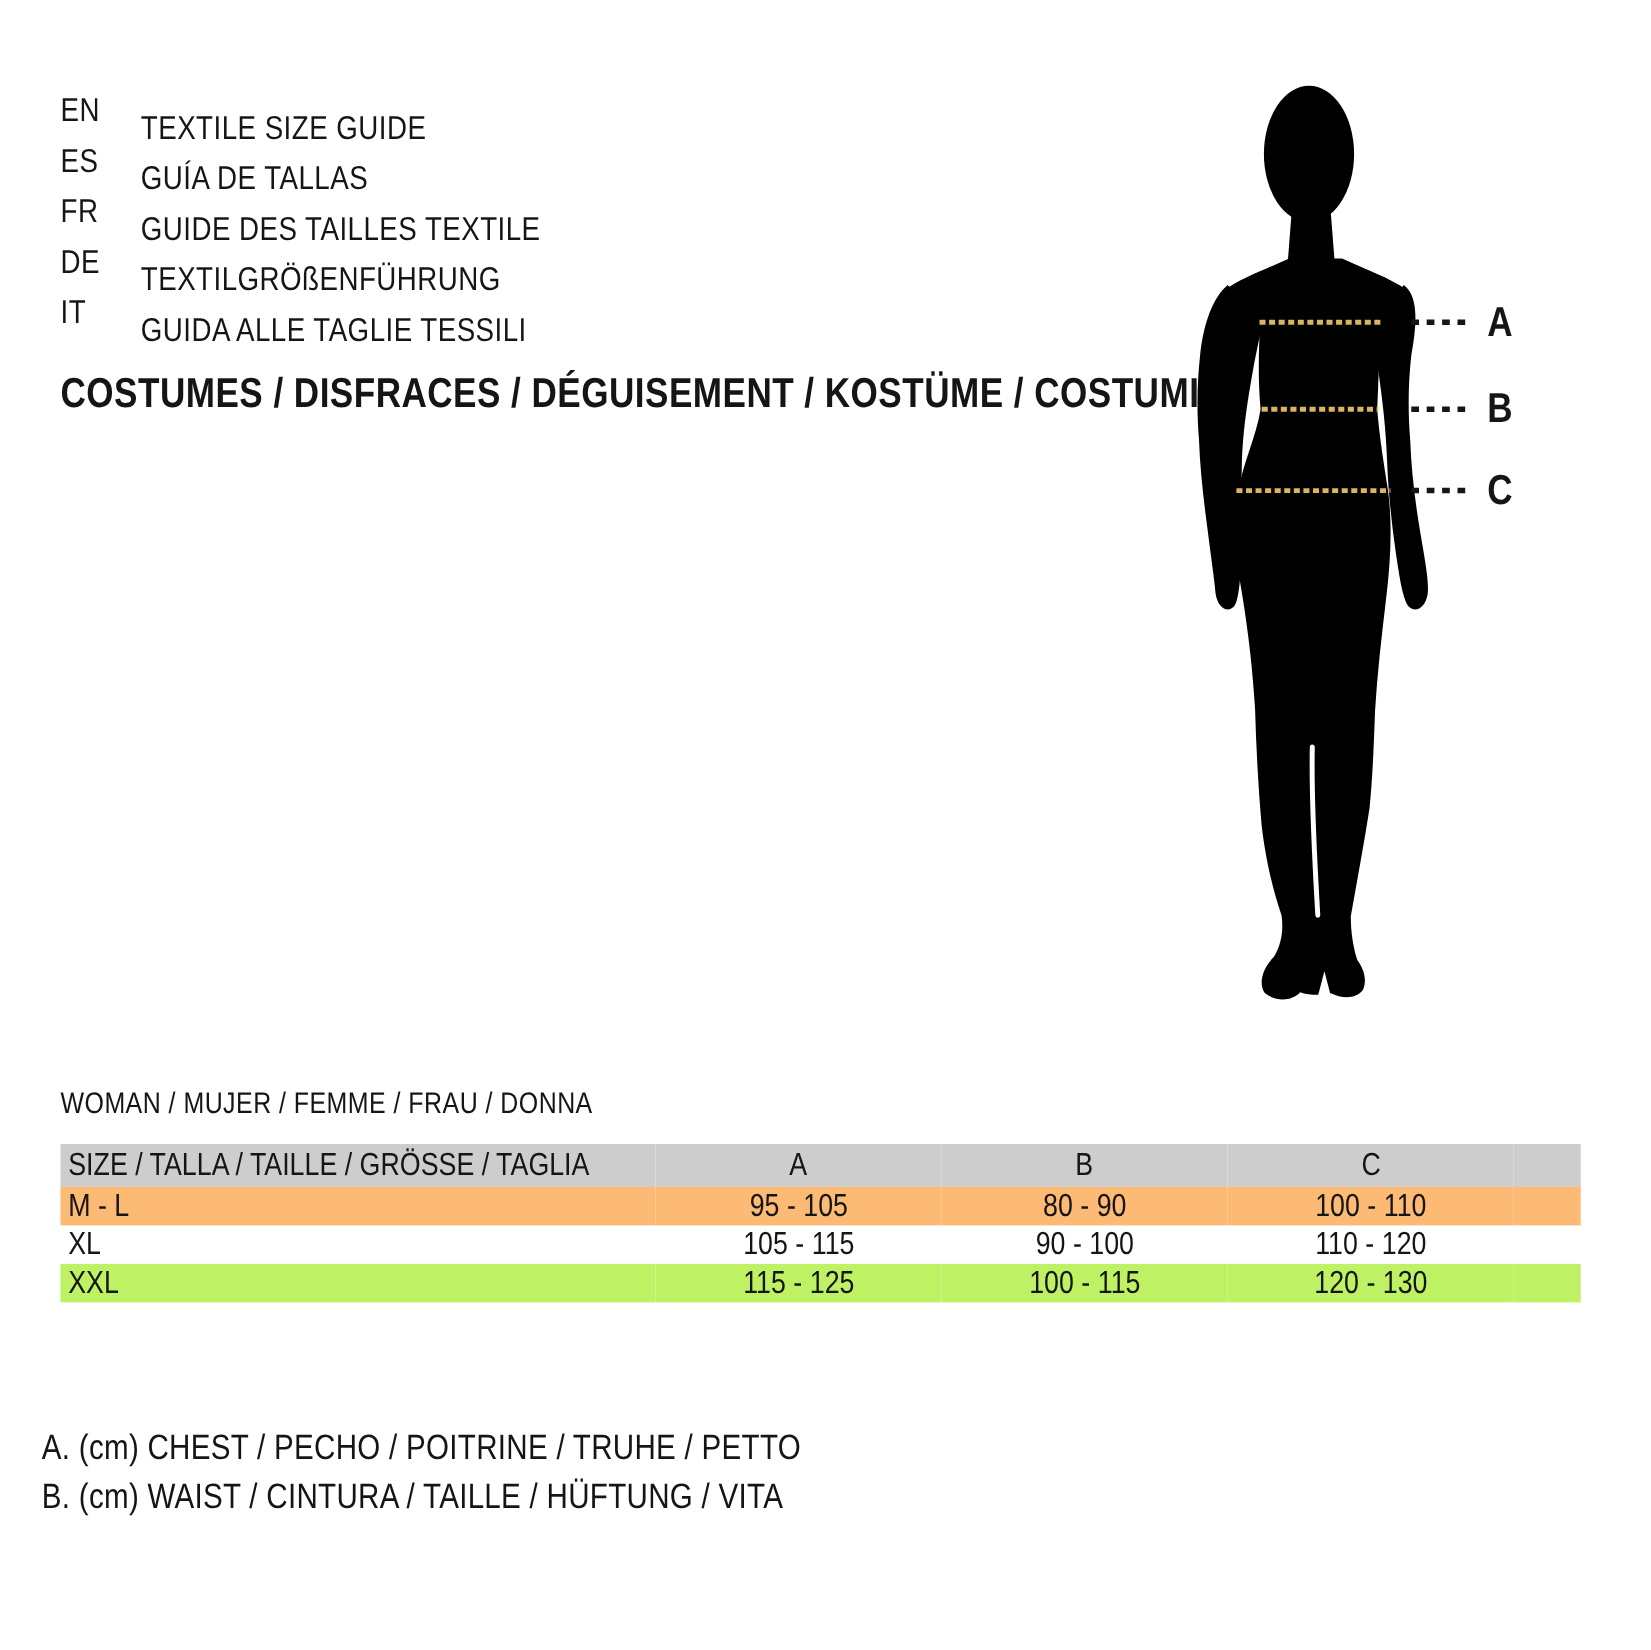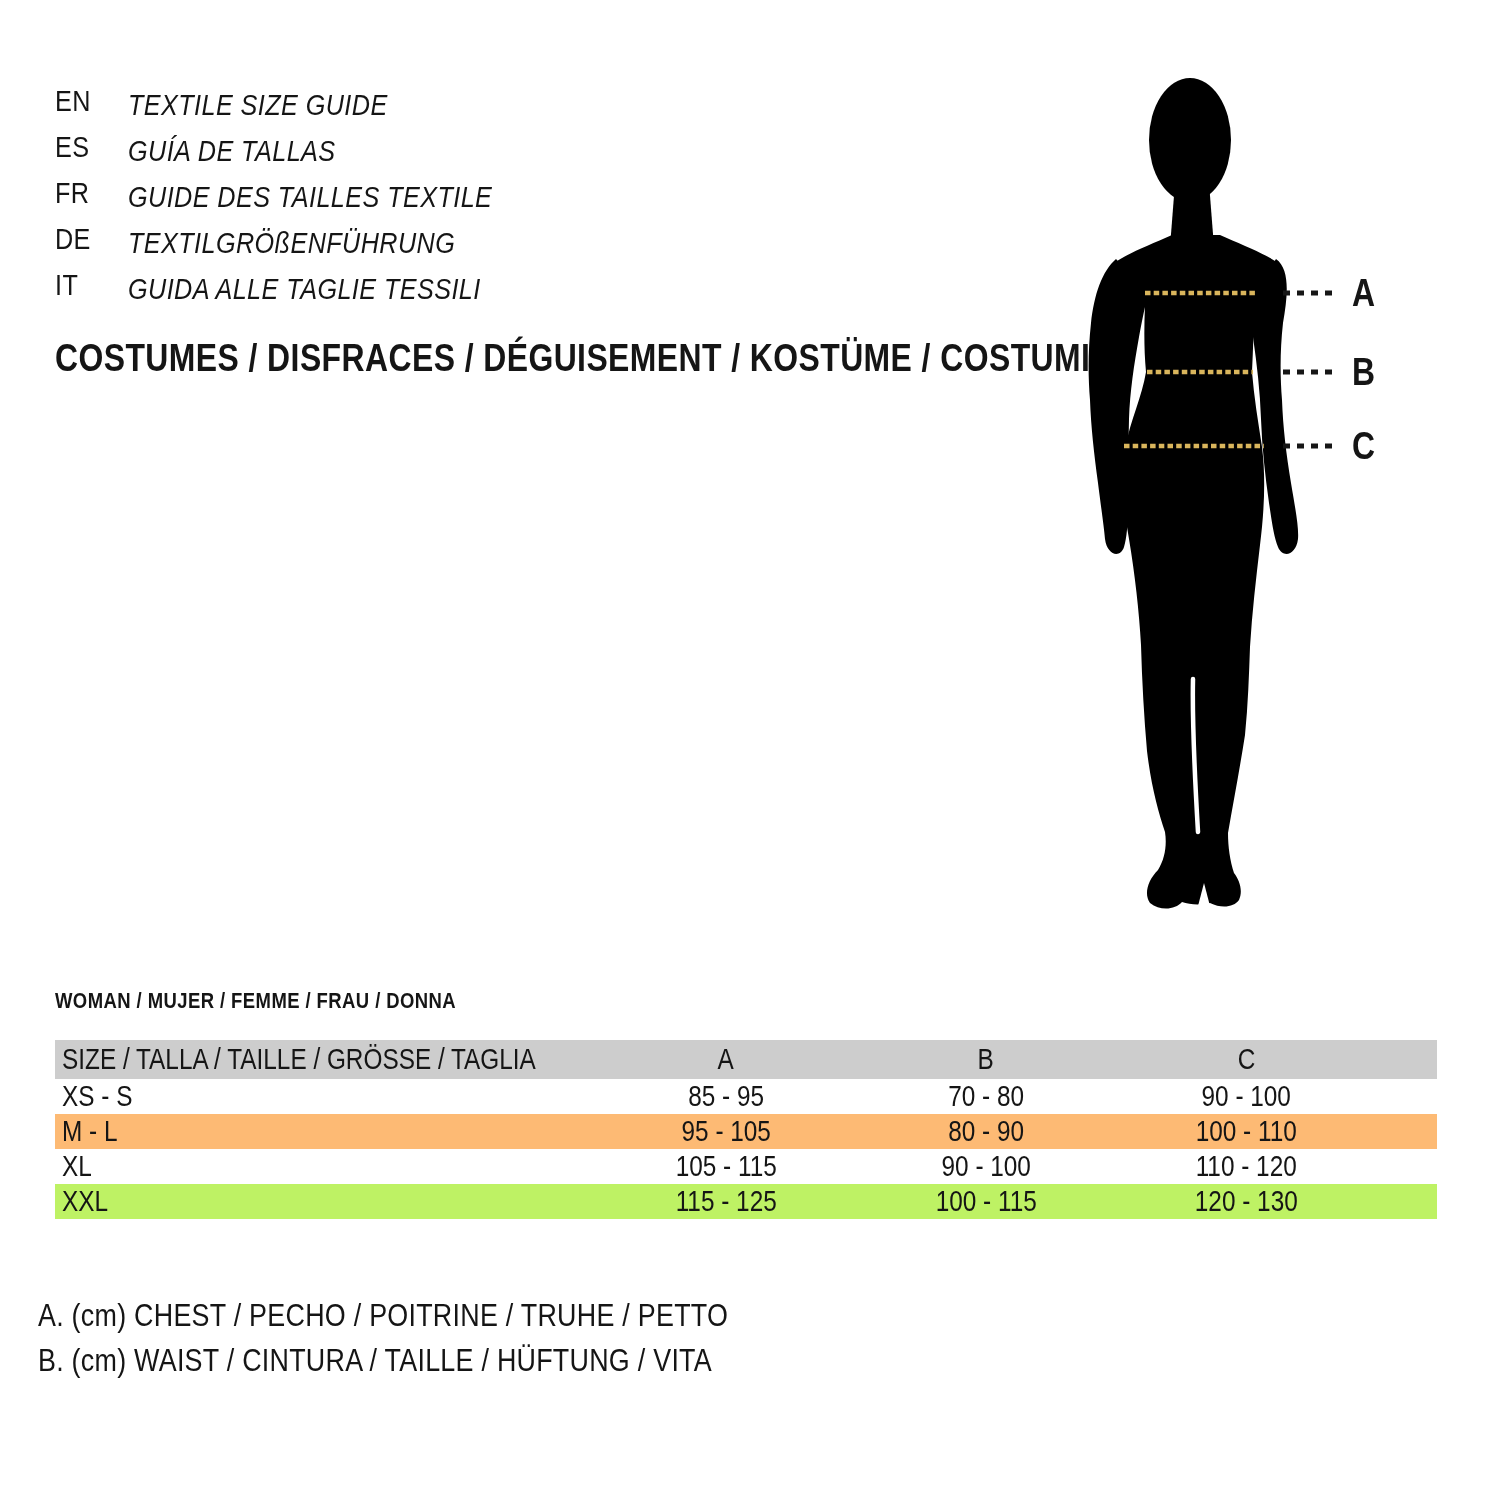--- a/index.html
+++ b/index.html
@@ -6,31 +6,31 @@
   #stage{
     position:relative;width:1501px;height:1500px;background:#ffffff;overflow:hidden;
     font-family:"Liberation Sans", sans-serif;color:#151515;
   }
   .cond{display:inline-block;transform:scaleX(0.84);transform-origin:0 50%;white-space:nowrap;}
   .cond-c{display:inline-block;transform:scaleX(0.84);transform-origin:50% 50%;white-space:nowrap;}
 
   
   .lang-row{position:absolute;left:55px;height:34px;font-size:30px;font-weight:500;letter-spacing:.5px;}
   .lang-code{position:absolute;left:0;top:0;width:70px;}
-  .lang-label{position:absolute;left:73px;top:4px;font-style:italic;}
+  .lang-label{position:absolute;left:73px;top:16px;}
   #lang0{top:84px}#lang1{top:130px}#lang2{top:176px}#lang3{top:222px}#lang4{top:268px}
 
   .category{position:absolute;left:55px;top:337px;font-size:38px;font-weight:bold;letter-spacing:.5px;}
 
   
   #figure-svg{position:absolute;left:1050px;top:75px;width:300px;height:860px;}
   .measure-label{position:absolute;left:1352px;font-size:38px;font-weight:bold;}
   #mlabel-a{top:272px}#mlabel-b{top:351px}#mlabel-c{top:425px}
 
-  .section-title{position:absolute;left:55px;top:988px;font-size:22px;font-weight:700;letter-spacing:.5px;}
+  .section-title{position:absolute;left:55px;top:988px;font-size:27px;font-weight:400;letter-spacing:.5px;}
 
   
   #size-table{position:absolute;left:55px;top:1040px;width:1382px;border-collapse:collapse;table-layout:fixed;}
   #size-table td{padding:0;vertical-align:middle;font-size:29px;font-weight:500;height:35px;}
   #size-table tr.hdr td{height:39px;font-weight:500;}
   #size-table td.lbl{text-align:left;padding-left:7px;}
   #size-table td.val{text-align:center;}
 
   
   .legend-row{position:absolute;left:38px;font-size:32px;font-weight:500;letter-spacing:.3px;}
@@ -151,27 +151,20 @@
         <col style="width:61px">
       </colgroup>
     <tbody>
         <tr class="hdr" style="background:#cdcdcd">
       <td class="lbl"><span class="cond">SIZE / TALLA / TAILLE / GRÖSSE / TAGLIA</span></td>
       <td class="val"><span class="cond-c">A</span></td>
       <td class="val"><span class="cond-c">B</span></td>
       <td class="val"><span class="cond-c">C</span></td>
       <td></td>
     </tr>
-    <tr>
-      <td class="lbl"><span class="cond">XS - S</span></td>
-      <td class="val"><span class="cond-c">85 - 95</span></td>
-      <td class="val"><span class="cond-c">70 - 80</span></td>
-      <td class="val"><span class="cond-c">90 - 100</span></td>
-      <td></td>
-    </tr>
     <tr style="background:#fdba74">
       <td class="lbl"><span class="cond">M - L</span></td>
       <td class="val"><span class="cond-c">95 - 105</span></td>
       <td class="val"><span class="cond-c">80 - 90</span></td>
       <td class="val"><span class="cond-c">100 - 110</span></td>
       <td></td>
     </tr>
     <tr>
       <td class="lbl"><span class="cond">XL</span></td>
       <td class="val"><span class="cond-c">105 - 115</span></td>

